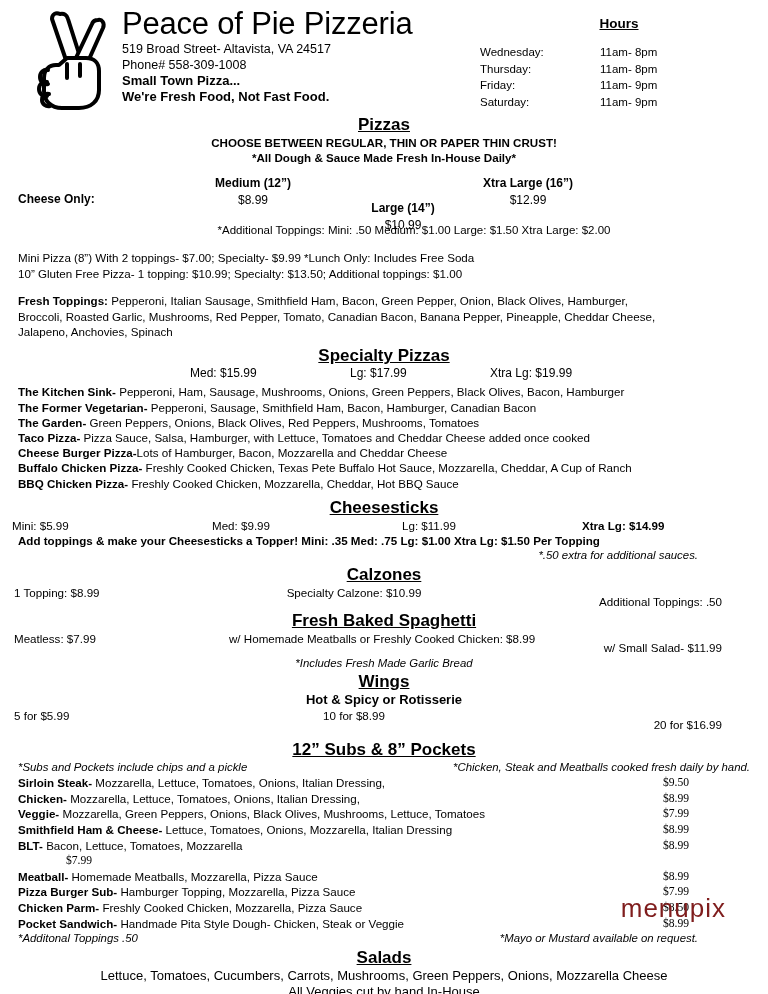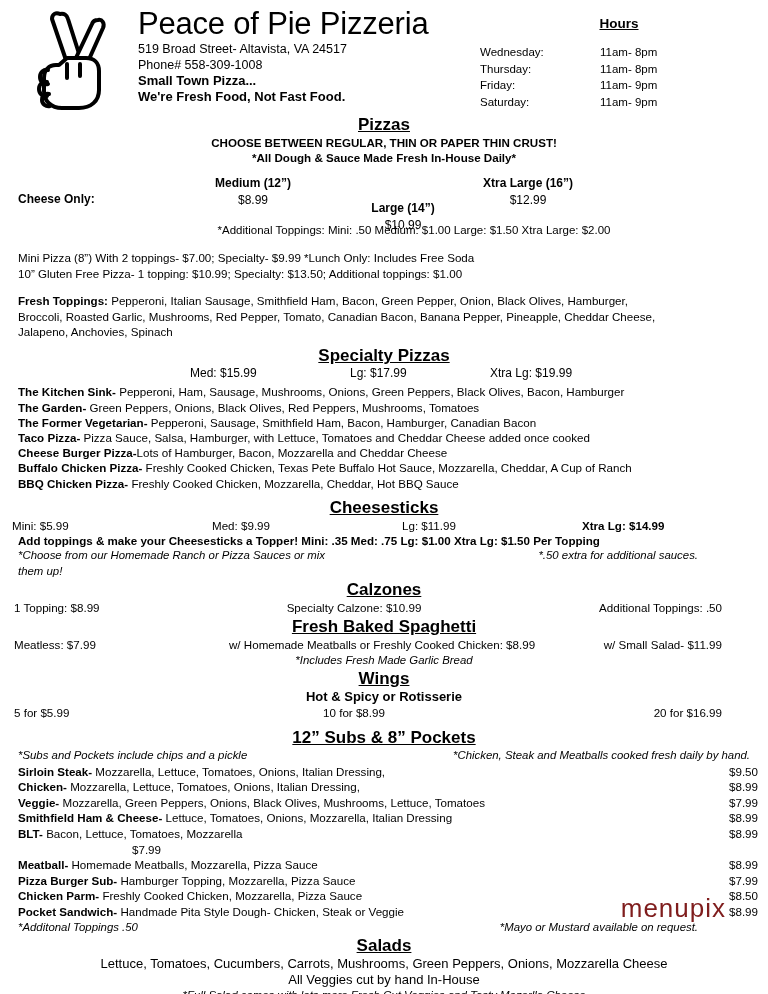--- a/index.html
+++ b/index.html
@@ -45,21 +45,21 @@
     height: 108px;
   }
   .logo {
     width: 78px;
     height: 104px;
     flex: 0 0 78px;
     margin-left: 24px;
     margin-top: 2px;
   }
   .brand {
-    margin-left: 26px;
+    margin-left: 10px;
     flex: 0 0 auto;
     padding-top: 0px;
   }
   .brand-name {
     font-size: 31px;
     line-height: 36px;
     font-weight: 400;
     letter-spacing: -0.2px;
     white-space: nowrap;
   }
@@ -157,21 +157,21 @@
   
   .row3, .row4 {
     display: flex;
     font-size: 11.6px;
     line-height: 16px;
   }
   .row3 > div, .row4 > div { white-space: nowrap; }
 
   .c3a { width: 215px; text-align: left; padding-left: 4px; }
   .c3b { width: 250px; text-align: center; }
-  .c3c { flex: 1; text-align: right; padding-right: 36px; }
+  .c3c { flex: 1; text-align: right; padding-right: 36px; margin-top: 9px; }
 
   .r4a { width: 200px; text-align: left; padding-left: 2px; }
   .r4b { width: 190px; text-align: left; }
   .r4c { width: 180px; text-align: left; }
   .r4d { flex: 1; text-align: left; padding-right: 28px; font-weight: bold; }
 
   
   .sp-prices { position: relative; height: 18px; }
   .sp-prices div { position: absolute; font-size: 12px; }
   .sp1 { left: 180px; }
@@ -179,21 +179,21 @@
   .sp3 { left: 480px; }
 
   
   .item-row {
     display: flex;
     font-size: 11.6px;
     line-height: 15.6px;
     padding-left: 8px;
   }
   .item-desc { flex: 1; white-space: nowrap; }
-  .item-price { width: 95px; text-align: right; padding-left: 48px; }
+  .item-price { width: 95px; text-align: left; padding-left: 48px; font-family: Liberation Serif, serif; }
 
   .flex-note {
     display: flex;
     font-size: 11.4px;
     line-height: 15.4px;
     font-style: italic;
     padding-left: 8px;
   }
   .flex-note .left { width: 320px; }
   .flex-note .right { flex: 1; text-align: right; padding-right: 60px; }
@@ -300,41 +300,40 @@
 
   <div>
     <div class="section-title"><span>Specialty Pizzas</span></div>
     <div class="sp-prices">
       <div class="sp1">Med:  $15.99</div>
       <div class="sp2">Lg:  $17.99</div>
       <div class="sp3">Xtra Lg:  $19.99</div>
     </div>
 
     <div class="sp-item"><span class="bold">The Kitchen Sink-</span><span> Pepperoni, Ham, Sausage, Mushrooms, Onions, Green Peppers, Black Olives, Bacon, Hamburger</span></div>
+    <div class="sp-item"><span class="bold">The Former Vegetarian-</span><span> Pepperoni, Sausage, Smithfield Ham, Bacon, Hamburger, Canadian Bacon</span></div>
     <div class="sp-item"><span class="bold">The Garden-</span><span> Green Peppers, Onions, Black Olives, Red Peppers, Mushrooms, Tomatoes</span></div>
-    <div class="sp-item"><span class="bold">The Former Vegetarian-</span><span> Pepperoni, Sausage, Smithfield Ham, Bacon, Hamburger, Canadian Bacon</span></div>
     <div class="sp-item"><span class="bold">Taco Pizza-</span><span> Pizza Sauce, Salsa, Hamburger, with Lettuce, Tomatoes and Cheddar Cheese added once cooked</span></div>
     <div class="sp-item"><span class="bold">Cheese Burger Pizza-</span><span>Lots of Hamburger, Bacon, Mozzarella and Cheddar Cheese</span></div>
     <div class="sp-item"><span class="bold">Buffalo Chicken Pizza-</span><span> Freshly Cooked Chicken, Texas Pete Buffalo Hot Sauce, Mozzarella, Cheddar, A Cup of Ranch</span></div>
     <div class="sp-item"><span class="bold">BBQ Chicken Pizza-</span><span>  Freshly Cooked Chicken, Mozzarella, Cheddar, Hot BBQ Sauce</span></div>
   </div>
 
   <div class="gap-sm"></div>
 
   <div>
     <div class="section-title"><span>Cheesesticks</span></div>
     <div class="row4">
       <div class="r4a">Mini: $5.99</div>
       <div class="r4b">Med: $9.99</div>
       <div class="r4c">Lg: $11.99</div>
       <div class="r4d">Xtra Lg: $14.99</div>
     </div>
     <div class="line bold pad-l">Add toppings &amp; make your Cheesesticks a Topper!  Mini: .35  Med: .75  Lg: $1.00  Xtra Lg: $1.50 Per Topping</div>
     <div class="flex-note">
-      <div class="left">*Choose from our Homemade Ranch or Pizza Sauces or mix them up!</div>
       <div class="right">*.50 extra for additional sauces.</div>
     </div>
   </div>
 
   <div>
     <div class="section-title"><span>Calzones</span></div>
     <div class="row3">
       <div class="c3a">1 Topping: $8.99</div>
       <div class="c3b">Specialty Calzone: $10.99</div>
       <div class="c3c">Additional Toppings: .50</div>

